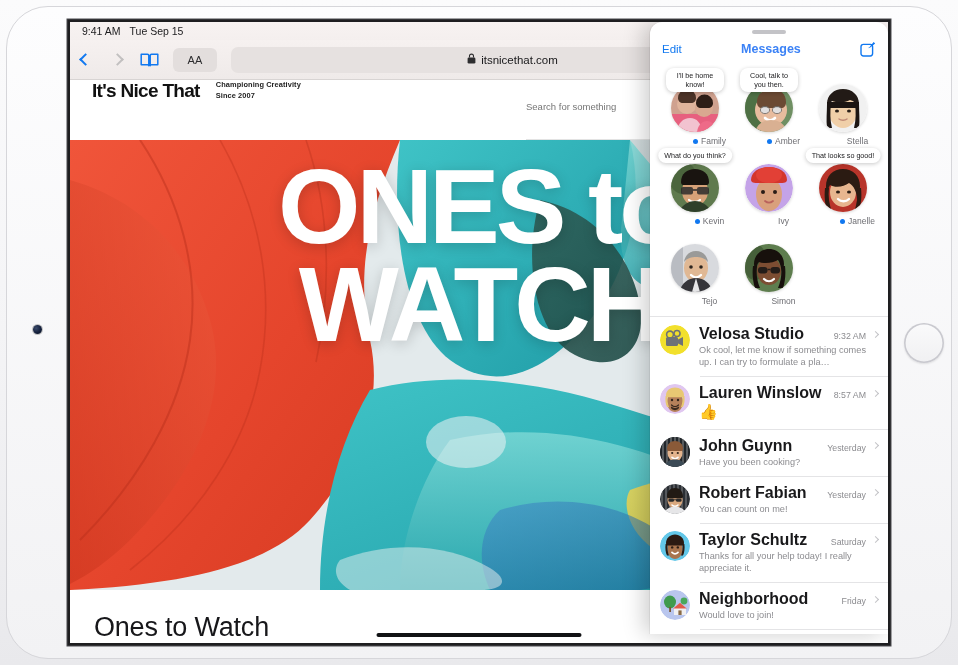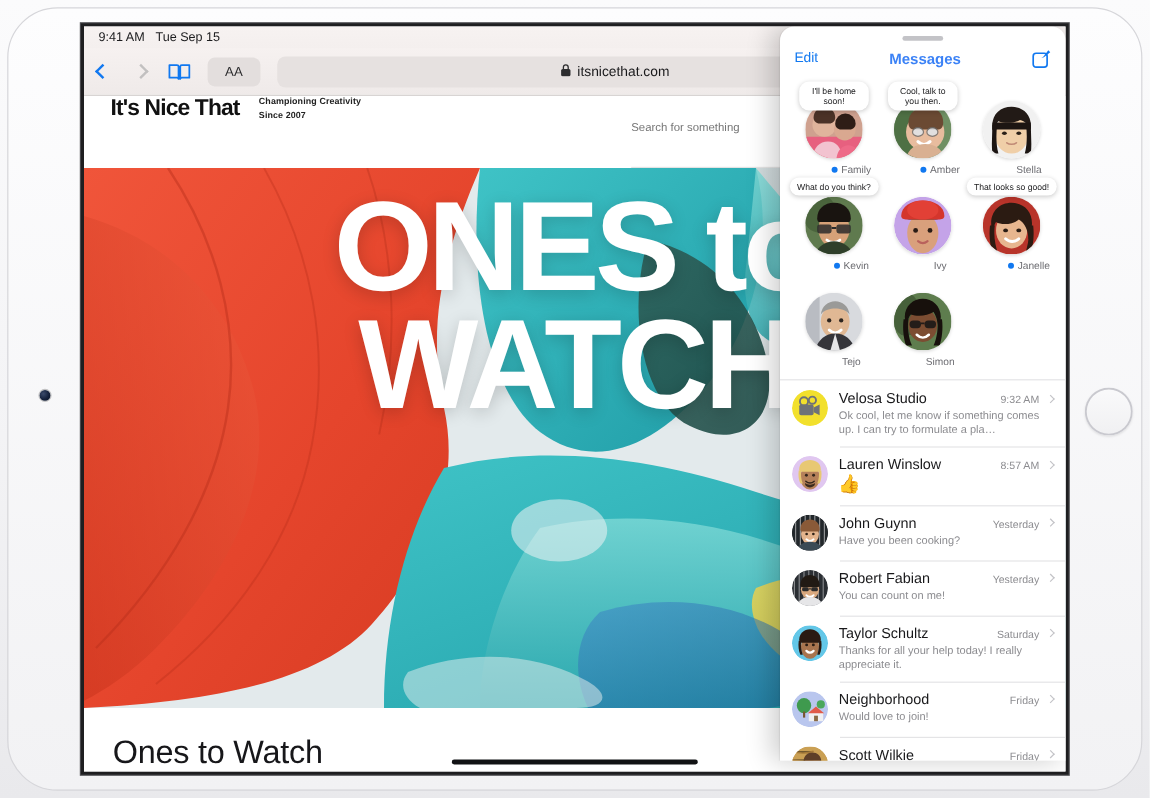--- a/index.html
+++ b/index.html
@@ -181,21 +181,21 @@
 
   
   #conversation-list { flex:1; overflow:hidden; border-top:.5px solid #e4e4e6; }
   .conv-row { display:flex; gap:9px; padding: 8px 10px 8px 10px; position:relative; }
   .conv-row + .conv-row::before {
     content:""; position:absolute; left:50px; right:0; top:0; height:.5px; background:#e4e4e6;
   }
   .conv-av { width:30px; height:30px; border-radius:50%; flex:none; overflow:hidden; position:relative; }
   .conv-body { flex:1; min-width:0; }
   .conv-top { display:flex; align-items:baseline; gap:4px; }
-  .conv-name { font-size:12px; font-weight:normal; color:#19191b; flex:1; white-space:nowrap; overflow:hidden; }
+  .conv-name { font-size:16px; font-weight:bold; color:#19191b; flex:1; white-space:nowrap; overflow:hidden; }
   .conv-time { font-size:8.8px; color:#8c8c90; white-space:nowrap; }
   .conv-chev { width:5px; height:5px; border-top:1.1px solid #c3c3c7; border-right:1.1px solid #c3c3c7; transform:rotate(45deg); margin-left:3px; flex:none; align-self:center; }
   .conv-preview { font-size:9.2px; color:#8c8c90; line-height:1.32; margin-top:1px; }
   .conv-preview.emoji { font-size:15px; line-height:1.15; }
 
   .av-img { position:absolute; inset:0; }
 </style>
 </head>
 <body>
 
@@ -384,21 +384,21 @@
           <svg width="16" height="16" viewBox="0 0 16 16">
               <rect x="1" y="3.4" width="11.6" height="11.6" rx="2.4" fill="none" stroke="#1178f0" stroke-width="1.4"></rect>
               <path d="M9.4 6.2 13.6.9l1.6 1.6-5.3 4.3-2.1.5z" fill="#1178f0"></path>
             </svg>
         </div>
       </div>
 
       <div id="pinned-grid">
 
         <div class="pin">
-          <div class="pin-bubble wide">I'll be home soon!</div>
+          <div class="pin-bubble wide">I'll be home know!</div>
           <div class="pin-av">
             <svg class="av-img" viewBox="0 0 48 48">
                 <rect width="48" height="48" fill="#cfa18f"></rect>
                 <path d="M0 30h48v18H0z" fill="#e7607f"></path>
                 <circle cx="16" cy="20" r="10" fill="#e0b49c"></circle>
                 <circle cx="33" cy="24" r="9" fill="#d9a890"></circle>
                 <path d="M7 14a9 9 0 0 1 18 0c0 3-2 5-5 5H12c-3 0-5-2-5-5z" fill="#4b3227"></path>
                 <path d="M25 19a8.5 8.5 0 0 1 17 0c0 3-2 5-5 5h-7c-3 0-5-2-5-5z" fill="#2e1d16"></path>
                 <path d="M6 48c1-9 6-14 13-14s11 5 12 14z" fill="#f2c3d0"></path>
                 <path d="M26 48c1-7 5-11 10-11s9 4 10 11z" fill="#ee6a88"></path>

